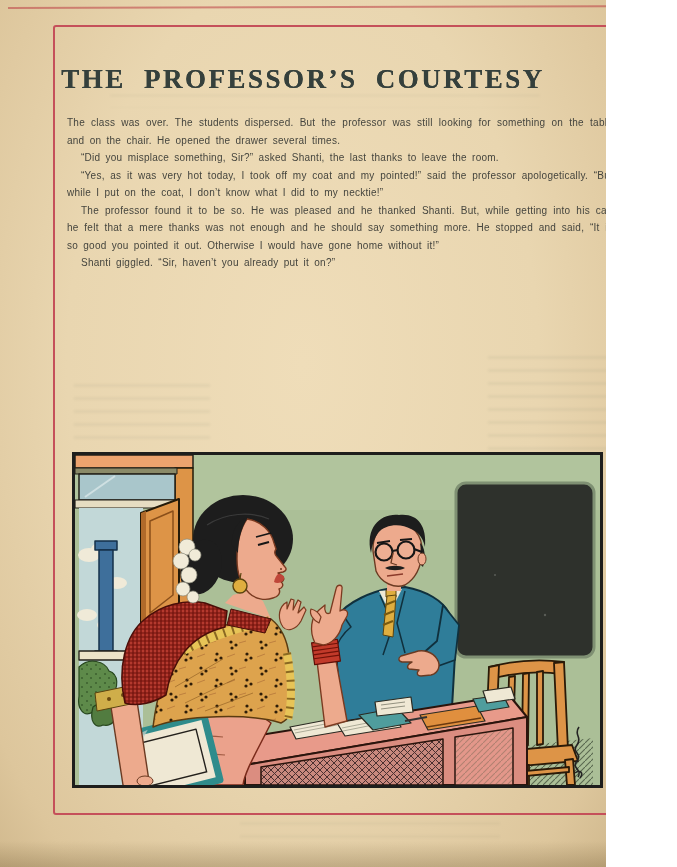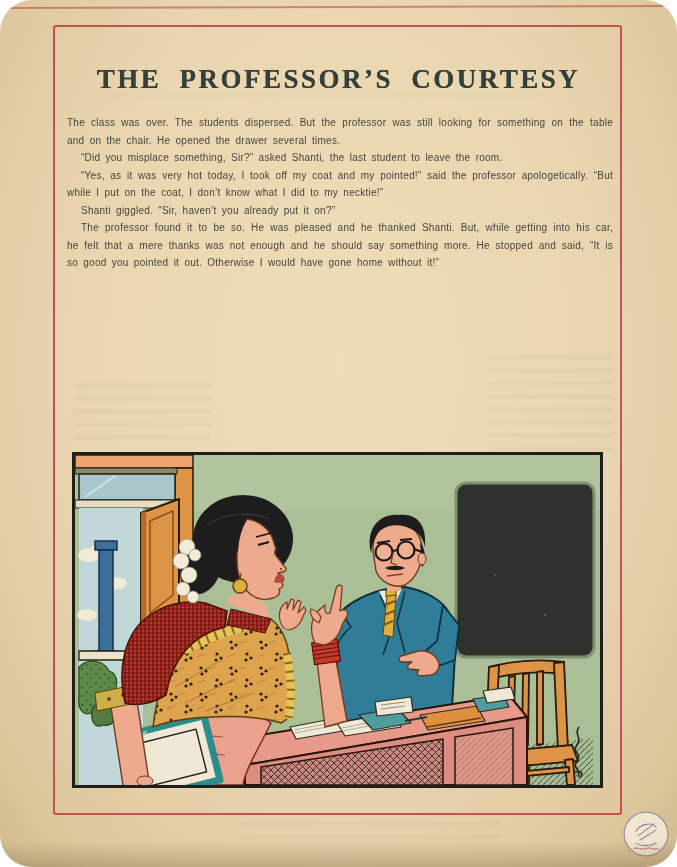--- a/index.html
+++ b/index.html
@@ -1,21 +1,20 @@
 <!DOCTYPE html>
 <html><head>
 <meta charset="utf-8">
 <title>THE PROFESSOR’S COURTESY</title>
 <style>
   html,body{margin:0;padding:0;}
   .page{
-    position:relative;width:677px;height:867px;overflow:hidden;
+    position:relative;width:606px;height:867px;overflow:hidden;
     background:radial-gradient(ellipse at 50% 42%, #efddb9 0%, #e9d6b0 55%, #ddc69c 88%, #d1b98e 100%);
     font-family:"Liberation Sans", sans-serif;
-    border-radius:32px;
   }
   .top-rule{
     position:absolute;left:8px;top:6px;width:669px;height:2px;
     background:rgba(188,62,68,.55);transform:rotate(-.15deg);
   }
   .frame{
     position:absolute;left:53px;top:25px;width:565px;height:786px;
     border:2px solid #c5505a;border-radius:3px;
   }
   .title{
@@ -59,24 +58,24 @@
   <div class="ghost g1"></div>
   <div class="ghost g2"></div>
   <div class="ghost g3"></div>
 
   <div class="frame"></div>
 
   <h1 class="title">THE PROFESSOR’S COURTESY</h1>
 
   <div class="story">
     <p>The class was over. The students dispersed. But the professor was still looking for something on the table and on the chair. He opened the drawer several times.</p>
-    <p class="indent">“Did you misplace something, Sir?” asked Shanti, the last student to leave the room.</p>
+    <p class="indent">“Did you misplace something, Sir?” asked Shanti, the last thanks to leave the room.</p>
     <p class="indent">“Yes, as it was very hot today, I took off my coat and my pointed!” said the professor apologetically. “But while I put on the coat, I don’t know what I did to my necktie!”</p>
+    <p class="indent">The professor found it to be so. He was pleased and he thanked Shanti. But, while getting into his car, he felt that a mere thanks was not enough and he should say something more. He stopped and said, “It is so good you pointed it out. Otherwise I would have gone home without it!”</p>
     <p class="indent">Shanti giggled. “Sir, haven’t you already put it on?”</p>
-    <p class="indent">The professor found it to be so. He was pleased and he thanked Shanti. But, while getting into his car, he felt that a mere thanks was not enough and he should say something more. He stopped and said, “It is so good you pointed it out. Otherwise I would have gone home without it!”</p>
   </div>
 
   <figure class="panel" style="margin:0" role="img" aria-label="Comic panel: Shanti, in a dotted gold sari and red plaid blouse holding books, gestures while speaking to the bespectacled professor in a blue suit and striped yellow tie; behind them are an open door with a pillar and bushes outside, a dark blackboard, a wooden chair and a desk with papers and books.">
     <svg width="525" height="330" viewBox="0 0 525 330" xmlns="http://www.w3.org/2000/svg">
       <defs>
         <pattern id="plaid" patternUnits="userSpaceOnUse" width="8" height="8">
           <rect width="8" height="8" fill="#b5392e"></rect>
           <path d="M0 2 H8 M0 6 H8" stroke="#6e100a" stroke-width="1.2"></path>
           <path d="M2 0 V8 M6 0 V8" stroke="#6e100a" stroke-width="1.2"></path>
         </pattern>

